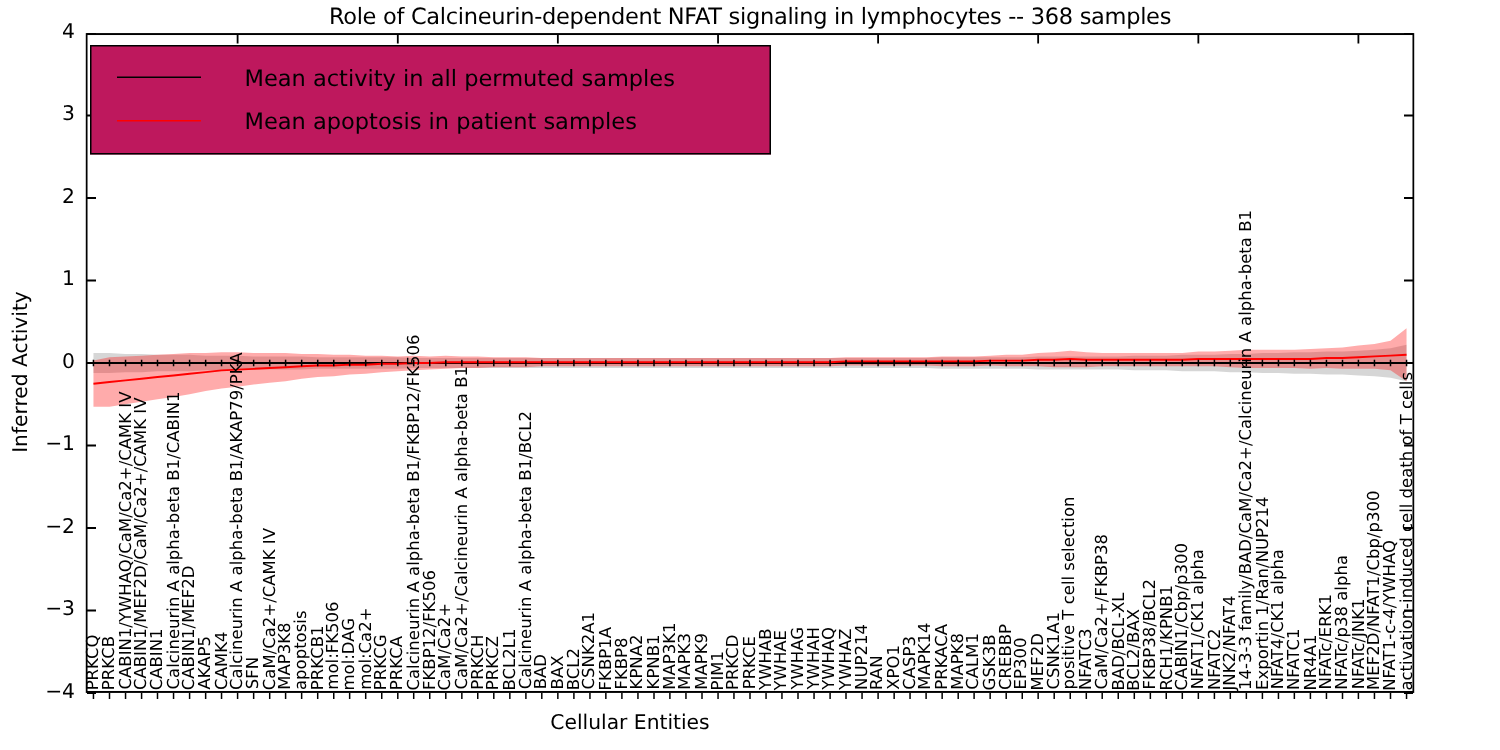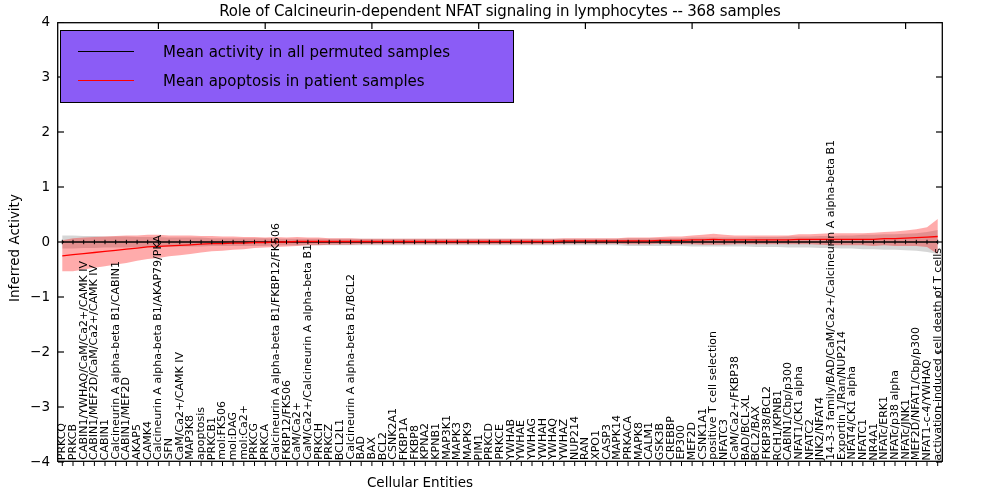--- a/index.html
+++ b/index.html
@@ -10,21 +10,21 @@
   .ylabel{position:absolute;left:14px;top:248px;transform:translate(-50%,-50%) rotate(-90deg);
           font-size:13.5px;white-space:nowrap;color:#000;}
   .xlabel{position:absolute;top:474px;left:0;width:840px;text-align:center;
           font-size:13.5px;color:#000;}
   .plot-svg{position:absolute;left:57px;top:22px;}
   .yticks span{position:absolute;width:50px;text-align:right;font-size:13.5px;color:#000;}
   .xcats span{position:absolute;bottom:2px;writing-mode:vertical-rl;transform:rotate(180deg);
           font-size:11px;line-height:11px;white-space:nowrap;color:#000;}
   .xcats{position:absolute;left:57px;top:22px;width:886px;height:440px;pointer-events:none;}
   .legend{position:absolute;left:60px;top:30px;width:452px;border:1.6px solid #000;
-          background:#8b5cf6;padding:6px 0 7px 0;}
+          background:#be185d;padding:6px 0 7px 0;}
   .legend-row{display:flex;align-items:center;height:29px;}
   .legend-swatch{width:56px;height:0;border-top:1.6px solid #000;margin-left:17px;flex:none;}
   .legend-label{font-size:15px;margin-left:29px;white-space:nowrap;color:#000;}
 </style>
 </head>
 <body>
 
 <div class="figure">
   <div class="title">Role of Calcineurin-dependent NFAT signaling in lymphocytes -- 368 samples</div>
   <div class="ylabel">Inferred Activity</div>

